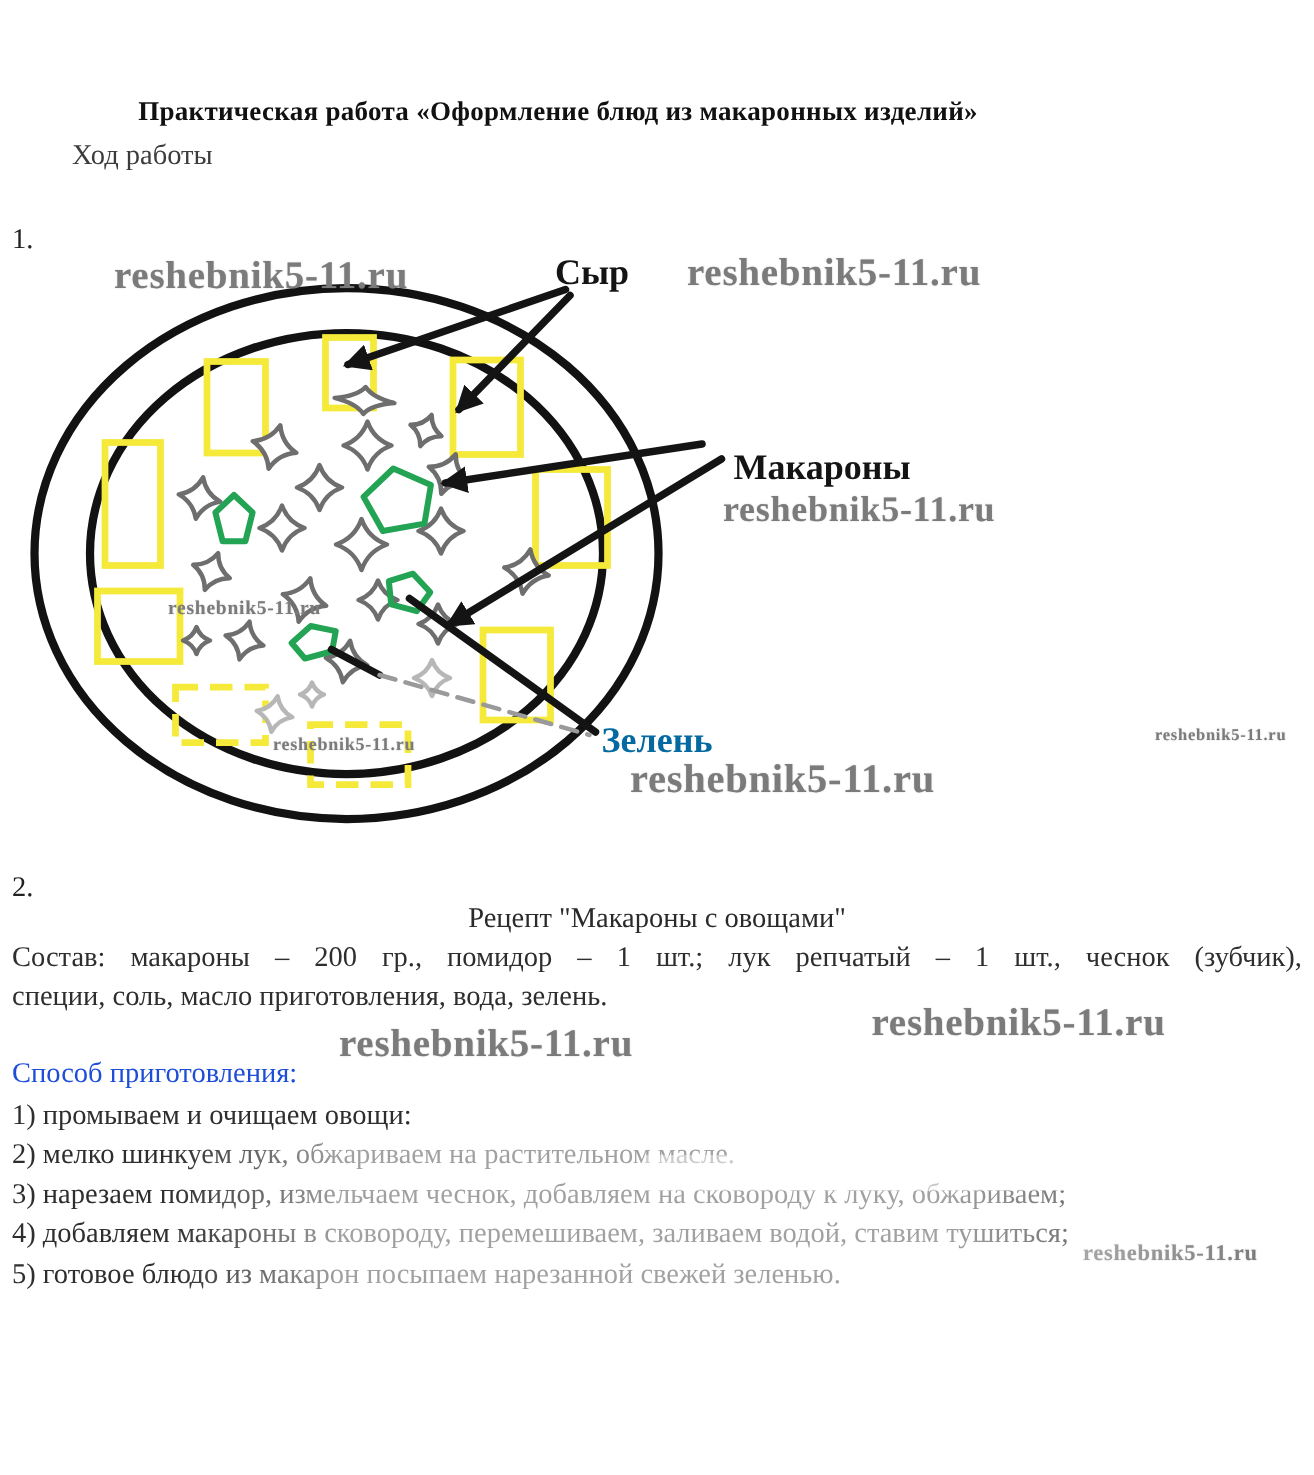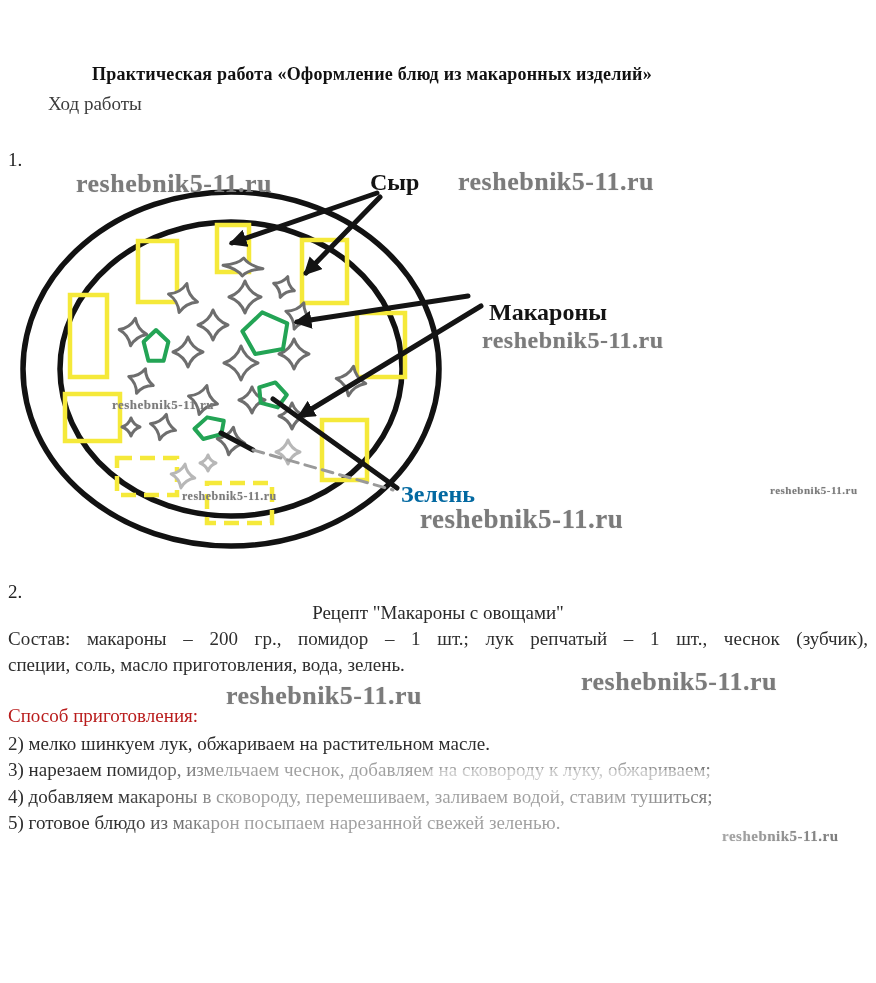--- a/index.html
+++ b/index.html
@@ -25,21 +25,21 @@
     font-weight:bold;color:#7b7b7b;white-space:nowrap;letter-spacing:0.5px;
     text-shadow:0 0 1px rgba(130,130,130,.45);
     margin-left:36px;
   }
   .recipe-heading{
     top:602px;left:0;width:876px;text-align:center;font-size:19px;color:#2a2a2a;
   }
   .ing{left:8px;width:860px;font-size:19px;color:#2e2e2e;}
   .ing1{top:628px;text-align:justify;text-align-last:justify;}
   .ing2{top:654px;}
-  .method{top:705px;left:8px;font-size:19px;color:#b91c1c;}
+  .method{top:705px;left:8px;font-size:19px;color:#1d4ed8;}
   .steps{top:731px;left:8px;width:862px;font-size:19px;color:#2e2e2e;}
   .steps .step{line-height:26.4px;white-space:nowrap;}
   .fade-overlay{
     top:755px;left:0;width:876px;height:108px;pointer-events:none;
     background:linear-gradient(90deg,
       rgba(255,255,255,0) 0%, rgba(255,255,255,0) 13%,
       rgba(255,255,255,.55) 26%, rgba(255,255,255,.55) 72%,
       rgba(255,255,255,.25) 86%, rgba(255,255,255,0) 96%);
   }
   .fade-overlay2{
@@ -131,19 +131,20 @@
     <div class="abs watermark" style="left: 545px; top: 667px; font-size: 26px; color: rgb(123, 123, 123);">reshebnik5-11.ru</div>
     <div class="abs watermark" style="left: 686px; top: 828px; font-size: 15px; color: rgb(123, 123, 123);">reshebnik5-11.ru</div>
   </div>
 
 <div class="abs sec-num sec2">2.</div>
 <div class="abs recipe-heading">Рецепт "Макароны с овощами"</div>
 <div class="abs ing ing1">Состав: макароны – 200 гр., помидор – 1 шт.; лук репчатый – 1 шт., чеснок (зубчик),</div>
 <div class="abs ing ing2">специи, соль, масло приготовления, вода, зелень.</div>
 <div class="abs method">Способ приготовления:</div>
 <div class="abs steps" id="steps">
+    <div class="step">1) промываем и очищаем овощи:</div>
     <div class="step">2) мелко шинкуем лук, обжариваем на растительном масле.</div>
     <div class="step">3) нарезаем помидор, измельчаем чеснок, добавляем на сковороду к луку, обжариваем;</div>
     <div class="step">4) добавляем макароны в сковороду, перемешиваем, заливаем водой, ставим тушиться;</div>
     <div class="step">5) готовое блюдо из макарон посыпаем нарезанной свежей зеленью.</div>
   </div>
 <div class="abs fade-overlay"></div>
 <div class="abs fade-overlay2"></div>
 
 </body></html>

